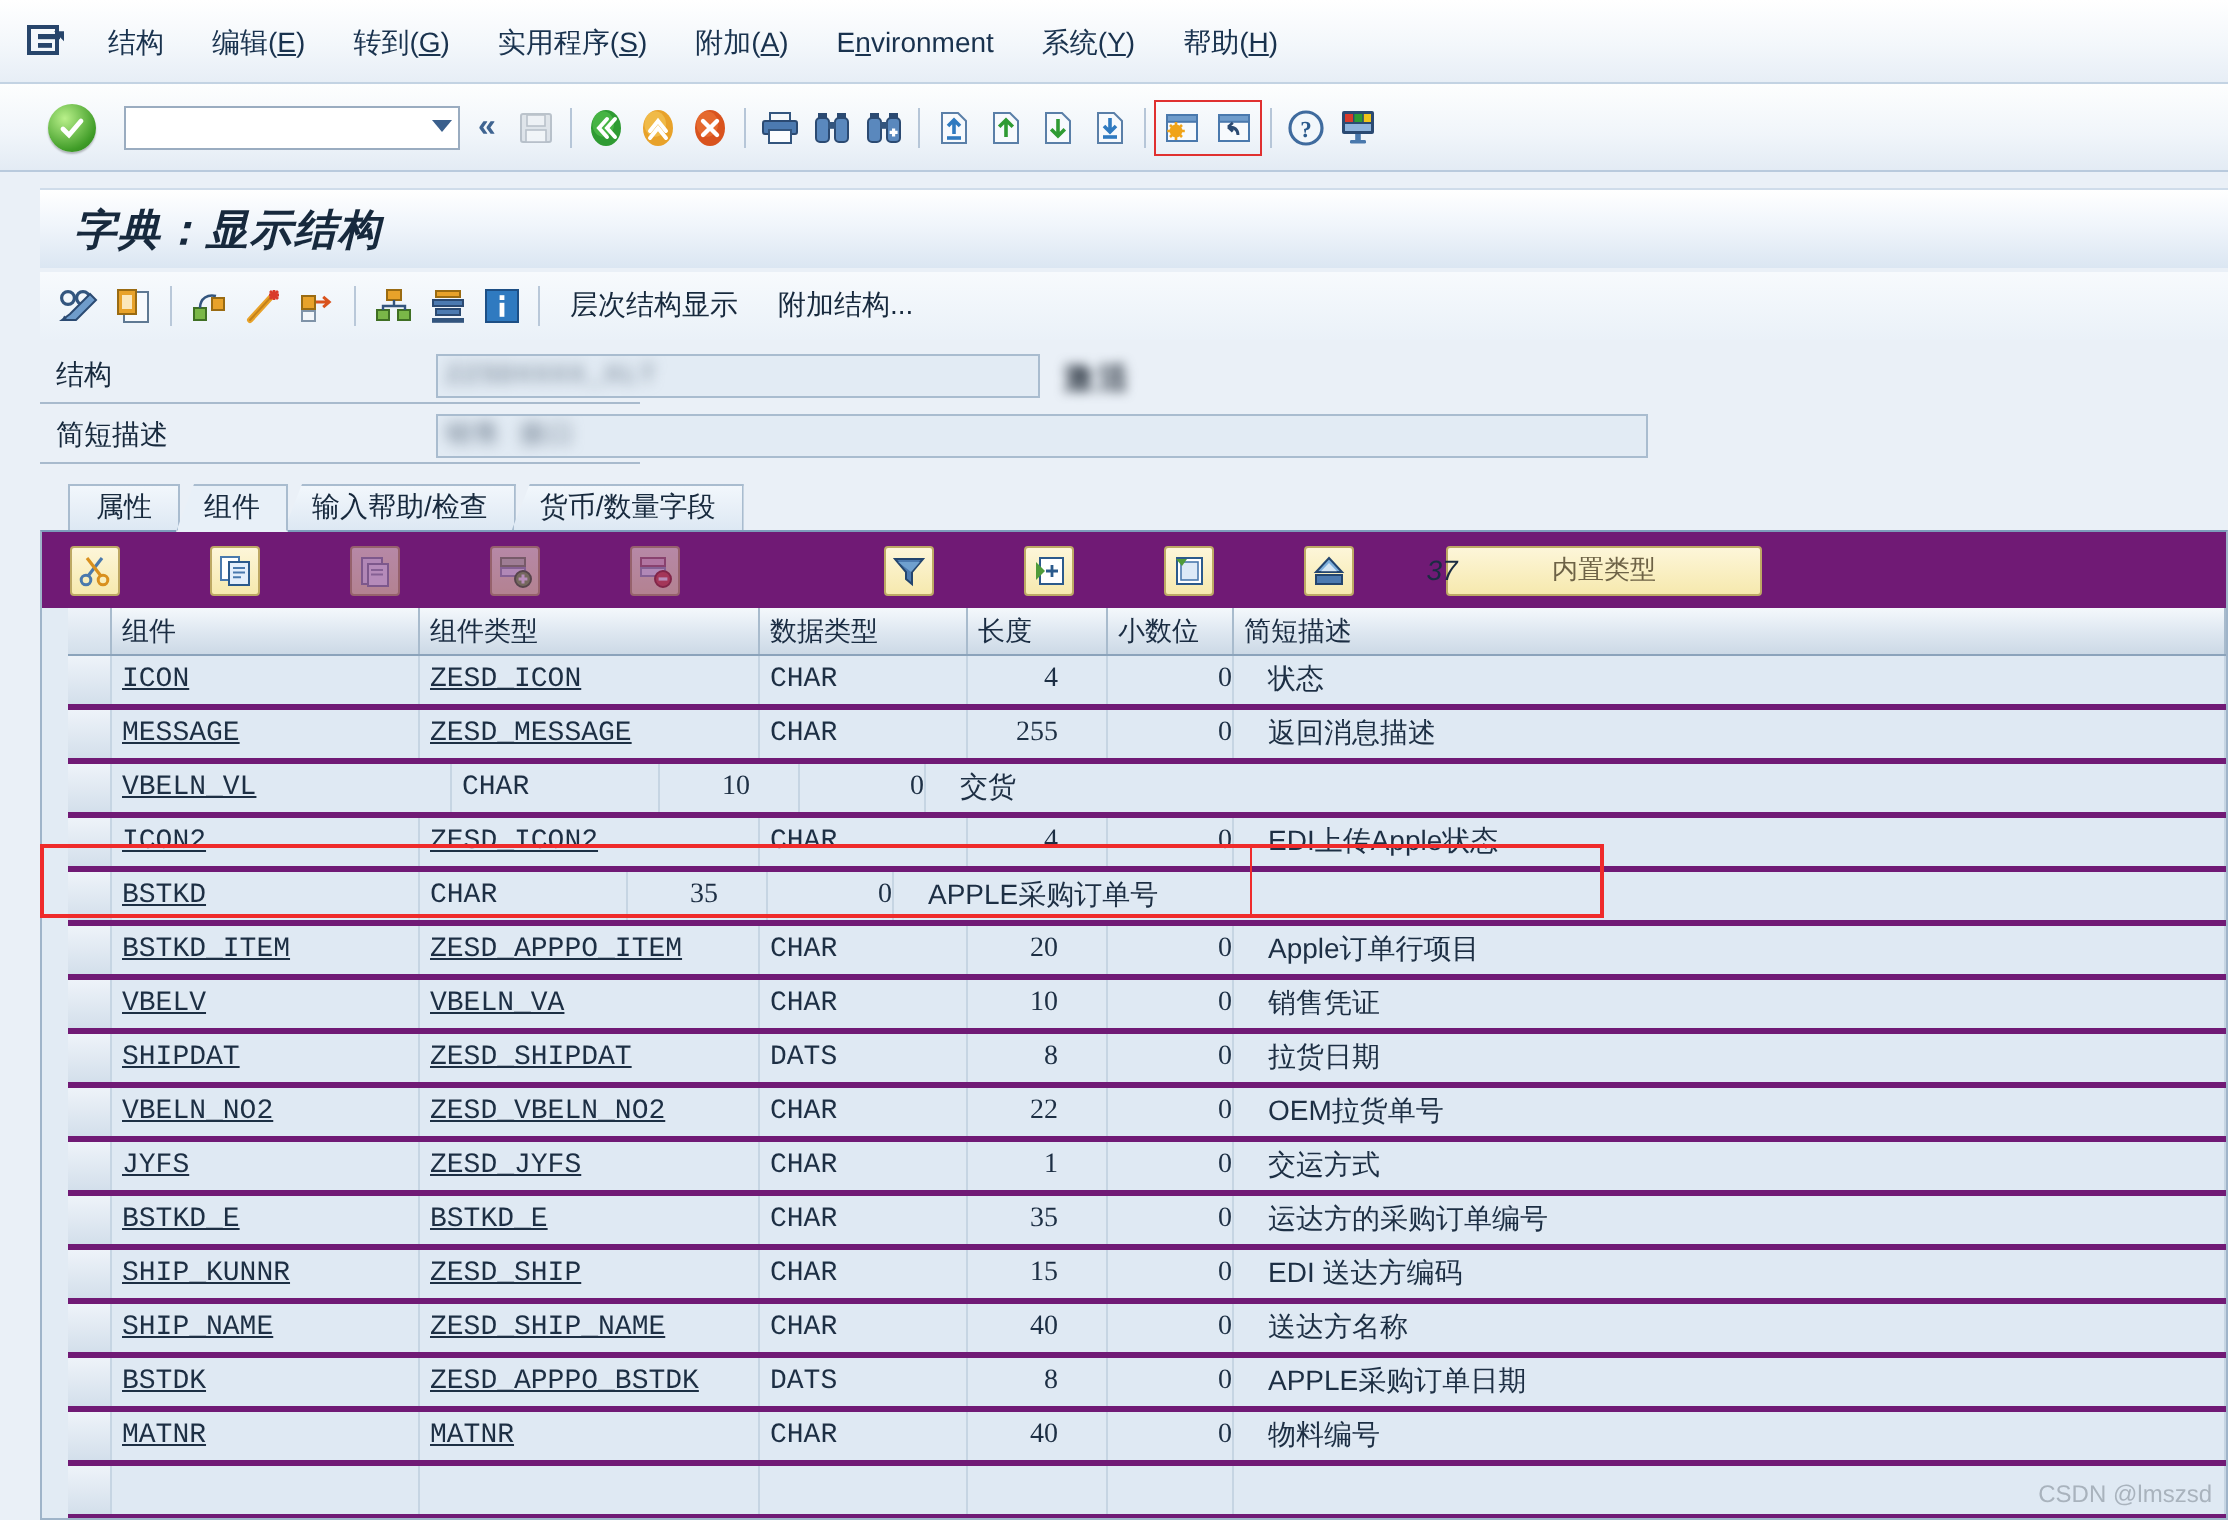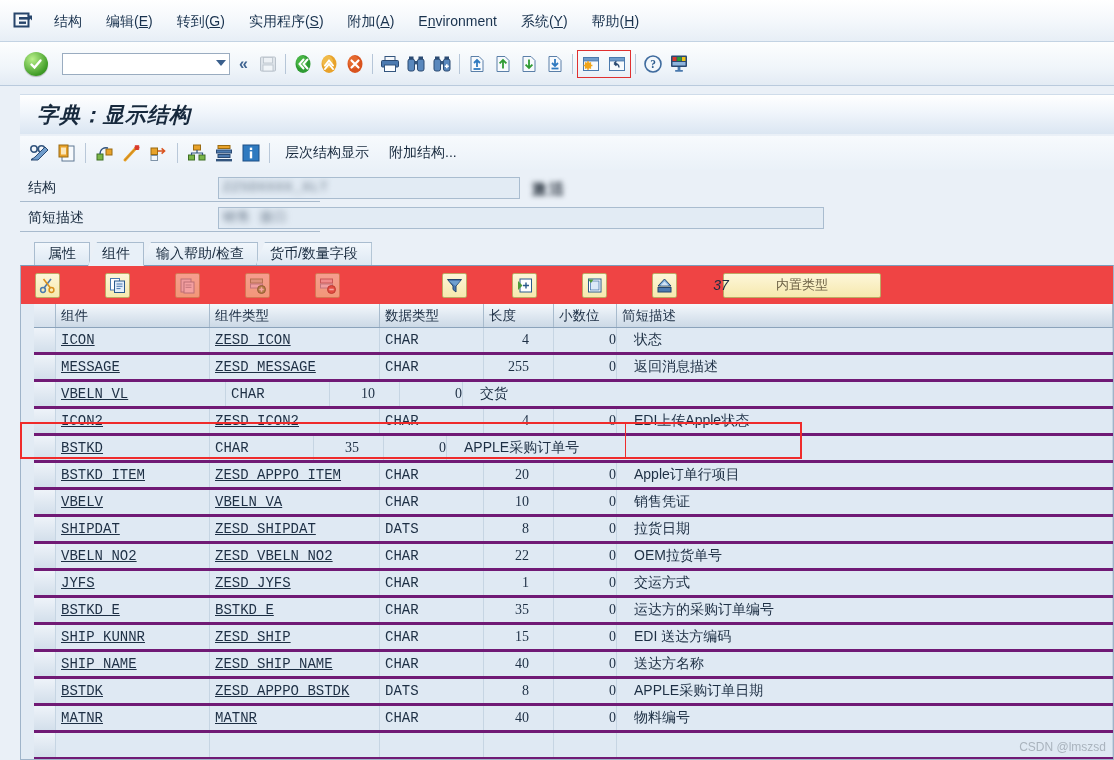--- a/index.html
+++ b/index.html
@@ -128,21 +128,21 @@
     border-bottom:1px solid #e8f0f8; z-index:5;
   }
 
   
   .panel{
     position:absolute; left:20px; top:265px; width:1094px; height:495px;
     background:#e2ebf4; border:1px solid #9fb4c9; border-top-color:#7d9cbb;
   }
   .tbl-toolbar{
     position:absolute; left:0; top:0; width:1092px; height:38px;
-    background:#ef4444;
+    background:#701a75;
     display:flex; align-items:center; padding-left:14px;gap:44px;
   }
   .ybtn{
     width:25px;height:25px;
     background:linear-gradient(#fdf6d9,#f6e9ae);
     border:1px solid #bda964; border-radius:2px;
     display:flex;align-items:center;justify-content:center;
     cursor:pointer; margin-right:1px;
   }
   .ybtn.dis{ opacity:.5; cursor:default; }

